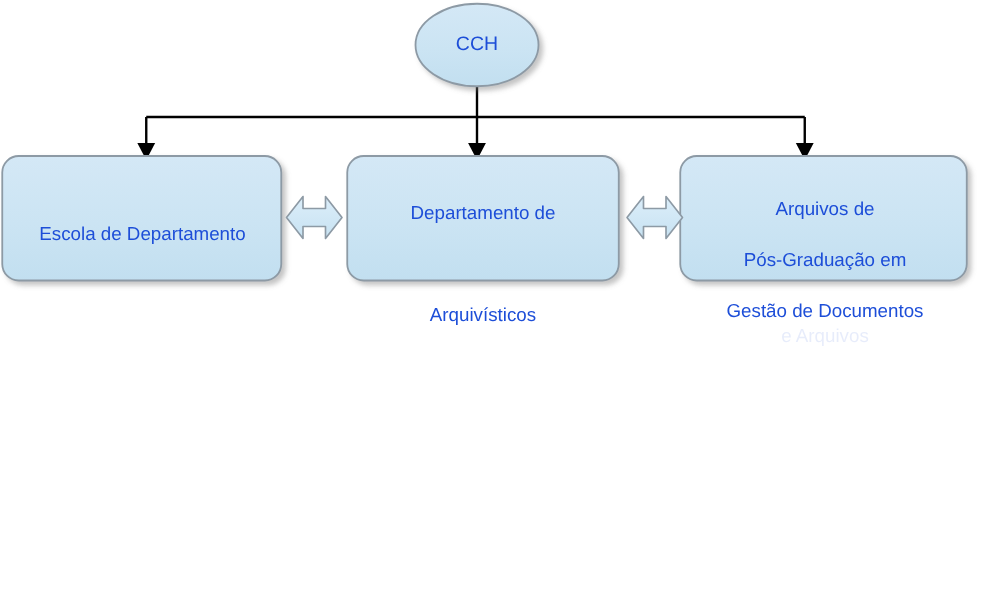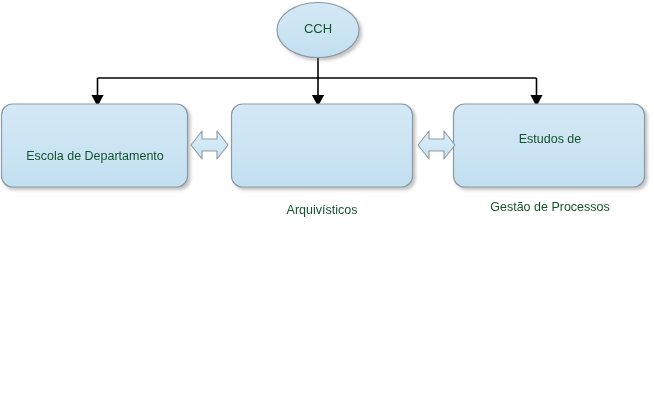--- a/index.html
+++ b/index.html
@@ -18,21 +18,21 @@
   #canvas {
     position: absolute;
     left: 0;
     top: 0;
     width: 654px;
     height: 400px;
   }
   .node-text {
     position: absolute;
     text-align: center;
-    color: #14532d;
+    color: #1d4ed8;
     font-family: "Liberation Sans", sans-serif;
     font-size: 12.5px;
     line-height: 17px;
     pointer-events: none;
     white-space: pre-line;
   }
   #root-label {
     left: 277px;
     top: 21px;
     width: 82px;
@@ -113,22 +113,23 @@
     <path d="M195,145 L206,131 L206,139 L221,139 L221,131 L232,145
              L221,159 L221,151 L206,151 L206,159 z" transform="translate(223,0)" fill="url(#arrowGrad)" stroke="#8d9aa5" stroke-width="1.1" stroke-linejoin="round"></path>
   </g>
 </svg>
 
 <div class="node-text" id="root-label">CCH</div>
 
 <div class="node-text" id="box1-label">Escola de Departamento</div>
 
 <div class="node-text" id="box2-label">
-  <br>
+  <span>Departamento de</span><br>
   <br>
   <span>Arquivísticos</span>
 </div>
 
 <div class="node-text" id="box3-label">
-  <span>Estudos de</span><br>
-  <br>
-  <span>Gestão de Processos</span>
+  <span>Arquivos de</span><br>
+  <span>Pós-Graduação em</span><br>
+  <span>Gestão de Documentos</span>
+  <span class="clipped-line">e Arquivos</span>
 </div>
 
 </body></html>

